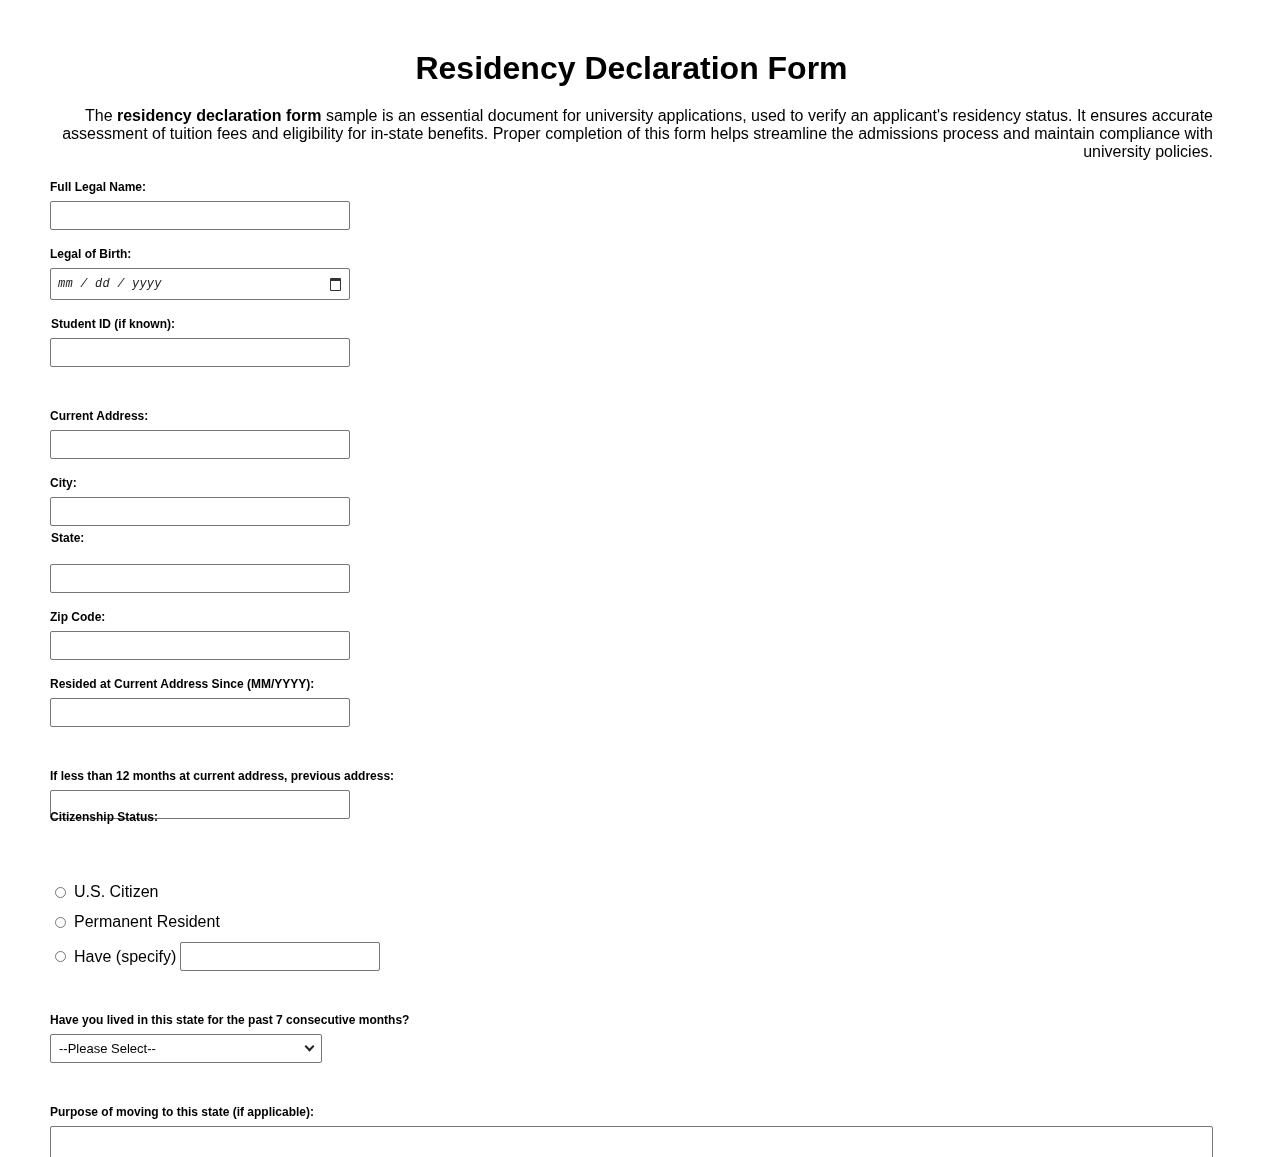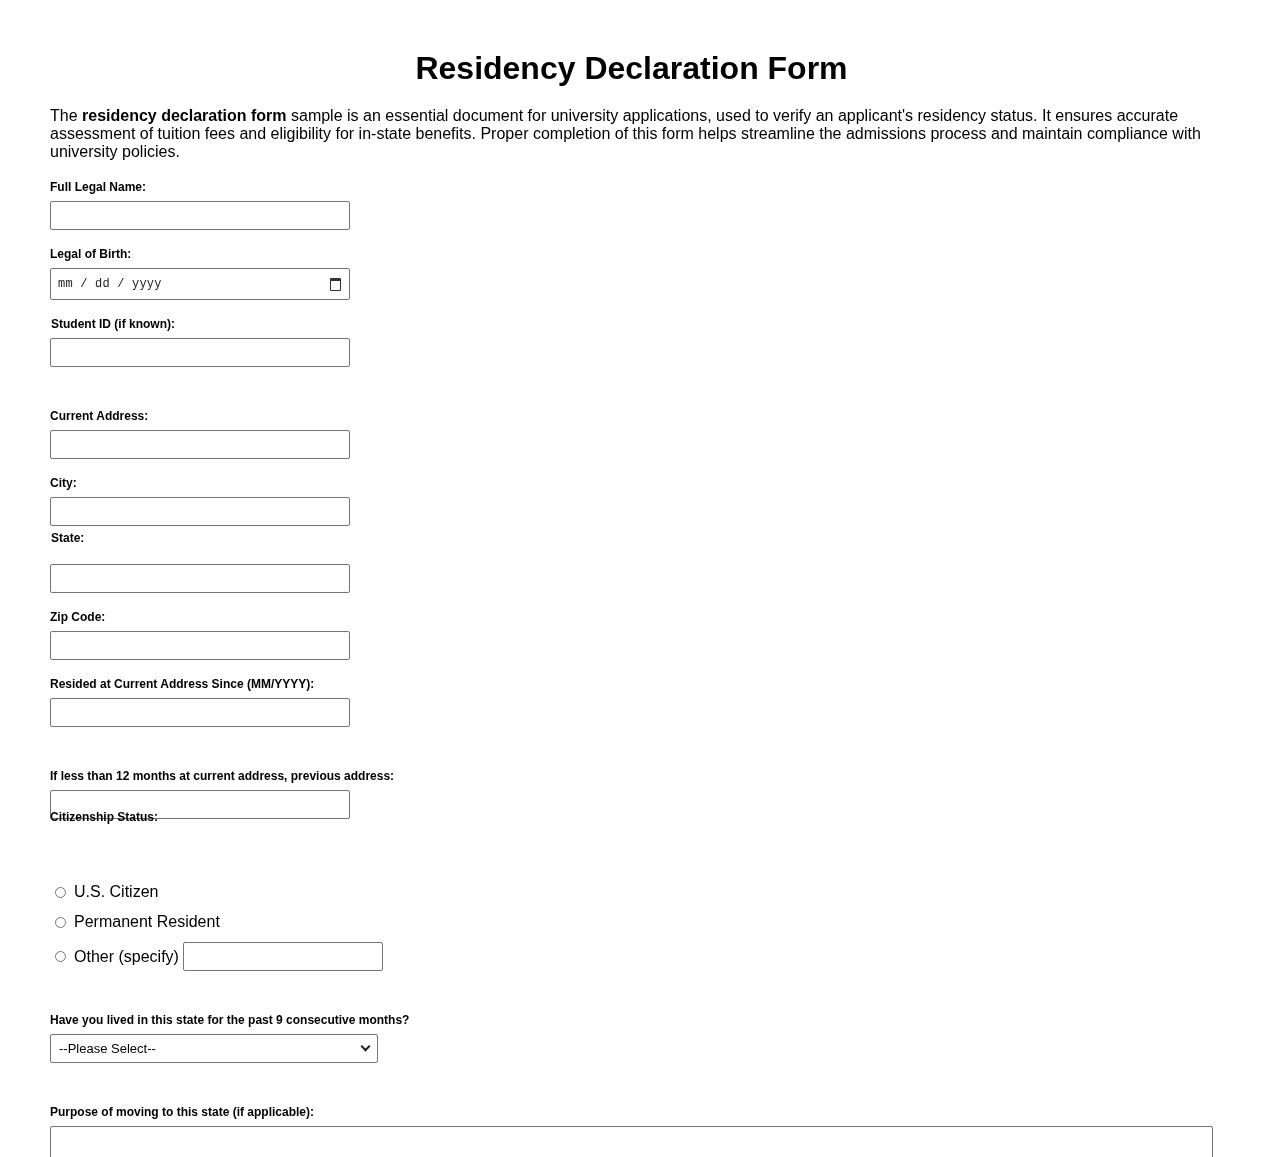--- a/index.html
+++ b/index.html
@@ -6,52 +6,52 @@
     body {
       width: 1263px; height: 1157px; overflow: hidden; position: relative;
       font-family: "Liberation Sans", sans-serif; color: #000;
     }
     h1 {
       position: absolute; left: 0; width: 1263px; top: 46px; margin: 0;
       text-align: center; font-size: 32px; font-weight: bold; line-height: 44px;
     }
     .intro {
       position: absolute; left: 50px; top: 107px; width: 1163px;
-      font-size: 16px; line-height: 18px; margin: 0;
+      font-size: 16px; line-height: 18px; margin: 0; text-align: right;
     }
     .lbl {
       position: absolute; left: 50px; font-size: 12px; font-weight: bold; line-height: 20px;
     }
     .txt {
       position: absolute; left: 50px; width: 300px; height: 29px; box-sizing: border-box;
       border: 1px solid #767676; border-radius: 2px; background: #fff; padding: 0 4px;
       font-family: "Liberation Sans", sans-serif; font-size: 13px;
     }
     .date {
       position: absolute; left: 50px; top: 268px; width: 300px; height: 32px; box-sizing: border-box;
       border: 1px solid #767676; border-radius: 2px; background: #fff;
       display: flex; align-items: center; justify-content: space-between; padding: 0 8px 0 7px;
     }
-    .date .ph { font-family: "Liberation Mono", monospace; font-size: 12px; color: #222; letter-spacing: 0.2px; }
+    .date .ph { font-family: "Liberation Mono", monospace; font-size: 12px; color: #222; letter-spacing: 0.2px; font-style: italic; }
     .cal {
       width: 9px; height: 9px; border: 1.5px solid #333; border-top-width: 3px; border-radius: 1px;
     }
     .radio-row {
       position: absolute; left: 55px; display: flex; align-items: center; font-size: 16px; line-height: 20px;
     }
     .radio {
       width: 11px; height: 11px; border: 1px solid #767676; border-radius: 50%; background: #fff;
       margin-right: 8px; box-sizing: border-box;
     }
     .other-input {
       width: 200px; height: 29px; box-sizing: border-box; border: 1px solid #767676;
       border-radius: 2px; margin-left: 4px; background: #fff;
     }
     .select {
-      position: absolute; left: 50px; top: 1034px; width: 328px; height: 29px; box-sizing: border-box;
+      position: absolute; left: 50px; top: 1034px; width: 272px; height: 29px; box-sizing: border-box;
       border: 1px solid #767676; border-radius: 2px; background: #fff;
       display: flex; align-items: center; justify-content: space-between; padding: 0 6px 0 8px;
       font-size: 13px;
     }
     .chev {
       width: 5px; height: 5px; border-right: 2px solid #222; border-bottom: 2px solid #222;
       transform: rotate(45deg); margin-top: -4px; margin-right: 2px;
     }
     .textarea {
       position: absolute; left: 50px; top: 1126px; width: 1163px; height: 60px; box-sizing: border-box;
@@ -100,24 +100,24 @@
 <div class="radio-row" style="top:882px">
   <span class="radio"></span>
   <span>U.S. Citizen</span>
 </div>
 <div class="radio-row" style="top:912px">
   <span class="radio"></span>
   <span>Permanent Resident</span>
 </div>
 <div class="radio-row" style="top:942px">
   <span class="radio"></span>
-  <span>Other (specify)</span>
+  <span>Have (specify)</span>
   <input class="other-input" type="text" value="" style="">
 </div>
 
-<label class="lbl" style="top:1010px">Have you lived in this state for the past 9 consecutive months?</label>
+<label class="lbl" style="top:1010px">Have you lived in this state for the past 7 consecutive months?</label>
 <div class="select">
   <span>--Please Select--</span>
   <span class="chev"></span>
 </div>
 
 <label class="lbl" style="top:1102px">Purpose of moving to this state (if applicable):</label>
 <div class="textarea"></div>
 
 </body></html>

